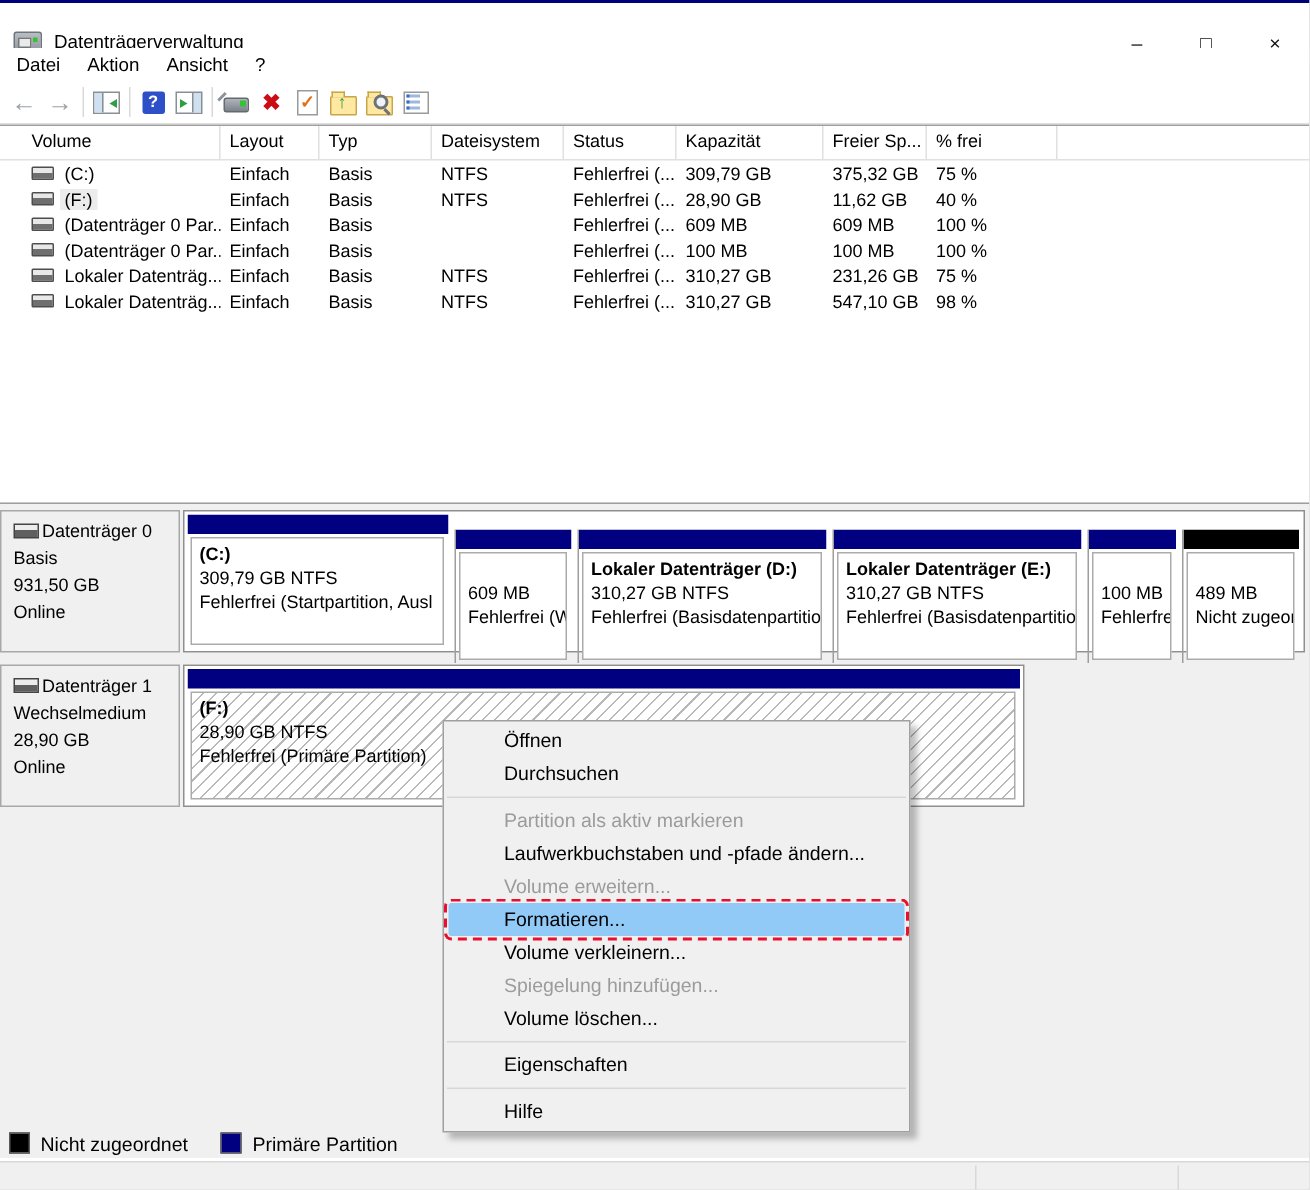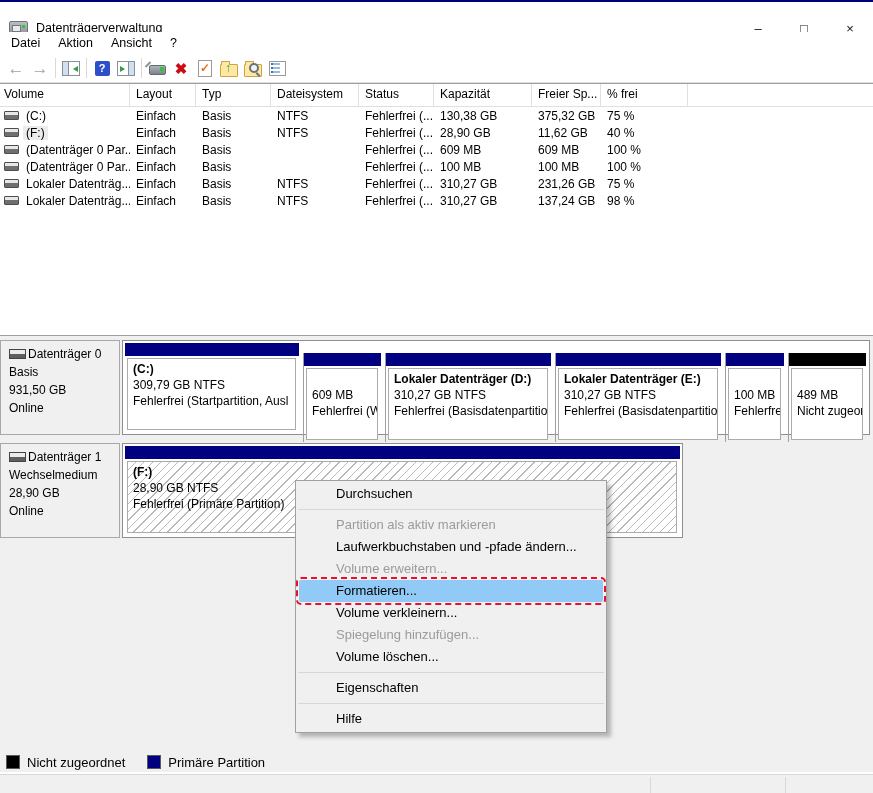--- a/index.html
+++ b/index.html
@@ -43,21 +43,21 @@
   .folder.search .tail{position:absolute;left:12px;top:7px;width:2px;height:5px;background:#6d7278;transform:rotate(-45deg);}
   .list-ico{width:14px;height:13px;background:#fff;border:1px solid #9a9a9a;display:flex;flex-direction:column;justify-content:space-evenly;padding-left:1px;}
   .list-ico i{display:block;height:2px;background:#9db8dd;width:9px;position:relative;}
   .list-ico i:before{content:"";position:absolute;left:-0px;top:0;width:2px;height:2px;background:#3b6fc4;margin-left:-0px;}
   
   .listview{position:absolute;top:81px;left:0;right:0;height:252px;background:#fff;border-top:1px solid #9e9e9e;box-sizing:border-box;}
   .lv-header{display:flex;height:22px;border-bottom:1px solid #e0e0e0;}
   .hcell{box-sizing:border-box;border-right:1px solid #e0e0e0;padding:3px 0 0 6px;font-size:12px;overflow:hidden;white-space:nowrap;}
   .lv-row{display:flex;height:17px;align-items:center;}
   .cell{box-sizing:border-box;padding-left:6px;overflow:hidden;white-space:nowrap;font-size:12px;}
-  .c0{width:130px;display:flex;align-items:center;gap:4px;padding-left:4px;}
+  .c0{width:130px;display:flex;align-items:center;gap:4px;padding-left:4px;margin-left:17px;}
   .c1{width:66px}.c2{width:75px}.c3{width:88px}.c4{width:75px}.c5{width:98px}.c6{width:69px}.c7{width:87px}
   .disk-ico-s{flex:0 0 13px;height:7px;background:linear-gradient(#e8e8e8 45%,#6f6f6f 45%);border:1px solid #4d4d4d;border-radius:1px;}
   .vol-label{padding:0 3px;}
   .vol-label.sel{background:#ececec;}
   
   .graphview{position:absolute;top:333px;left:0;right:0;height:417px;background:#f0f0f0;border-top:1px solid #9e9e9e;box-sizing:border-box;}
   .disk-row{position:absolute;left:0;height:97px;}
   .info-panel{position:absolute;left:0;top:0;width:120px;height:95px;background:#f0f0f0;border:1px solid #a8a8a8;
               box-sizing:border-box;padding:6px 0 0 8px;}
   .info-title{display:flex;align-items:center;gap:2px;font-weight:normal;font-size:12px;}
@@ -174,21 +174,21 @@
 
     <div class="lv-row">
       <span class="cell c0">
           <i class="disk-ico-s"></i>
           <span class="vol-label">(C:)</span>
         </span>
       <span class="cell c1">Einfach</span>
       <span class="cell c2">Basis</span>
       <span class="cell c3">NTFS</span>
       <span class="cell c4">Fehlerfrei (...</span>
-      <span class="cell c5">130,38 GB</span>
+      <span class="cell c5">309,79 GB</span>
       <span class="cell c6">375,32 GB</span>
       <span class="cell c7">75 %</span>
     </div>
     <div class="lv-row">
       <span class="cell c0">
           <i class="disk-ico-s"></i>
           <span class="vol-label sel">(F:)</span>
         </span>
       <span class="cell c1">Einfach</span>
       <span class="cell c2">Basis</span>
@@ -240,21 +240,21 @@
     <div class="lv-row">
       <span class="cell c0">
           <i class="disk-ico-s"></i>
           <span class="vol-label">Lokaler Datenträg...</span>
         </span>
       <span class="cell c1">Einfach</span>
       <span class="cell c2">Basis</span>
       <span class="cell c3">NTFS</span>
       <span class="cell c4">Fehlerfrei (...</span>
       <span class="cell c5">310,27 GB</span>
-      <span class="cell c6">137,24 GB</span>
+      <span class="cell c6">547,10 GB</span>
       <span class="cell c7">98 %</span>
     </div>
   </div>
 
   <div class="graphview">
 
     <div class="disk-row" style="top:4px;right:0;">
       <div class="info-panel">
         <div class="info-title">
             <span class="disk-ico-m"></span>
@@ -349,20 +349,21 @@
       <span>Primäre Partition</span>
     </span>
   </div>
 
   <div class="statusbar">
     <span class="sb-div" style="left:650px;"></span>
     <span class="sb-div" style="left:785px;"></span>
   </div>
 
   <div class="ctx">
+    <div class="ctx-item">Öffnen</div>
     <div class="ctx-item">Durchsuchen</div>
     <div class="ctx-sep"></div>
     <div class="ctx-item disabled">Partition als aktiv markieren</div>
     <div class="ctx-item">Laufwerkbuchstaben und -pfade ändern...</div>
     <div class="ctx-item disabled">Volume erweitern...</div>
     <div class="ctx-item hl">Formatieren...</div>
     <div class="ctx-item">Volume verkleinern...</div>
     <div class="ctx-item disabled">Spiegelung hinzufügen...</div>
     <div class="ctx-item">Volume löschen...</div>
     <div class="ctx-sep"></div>

